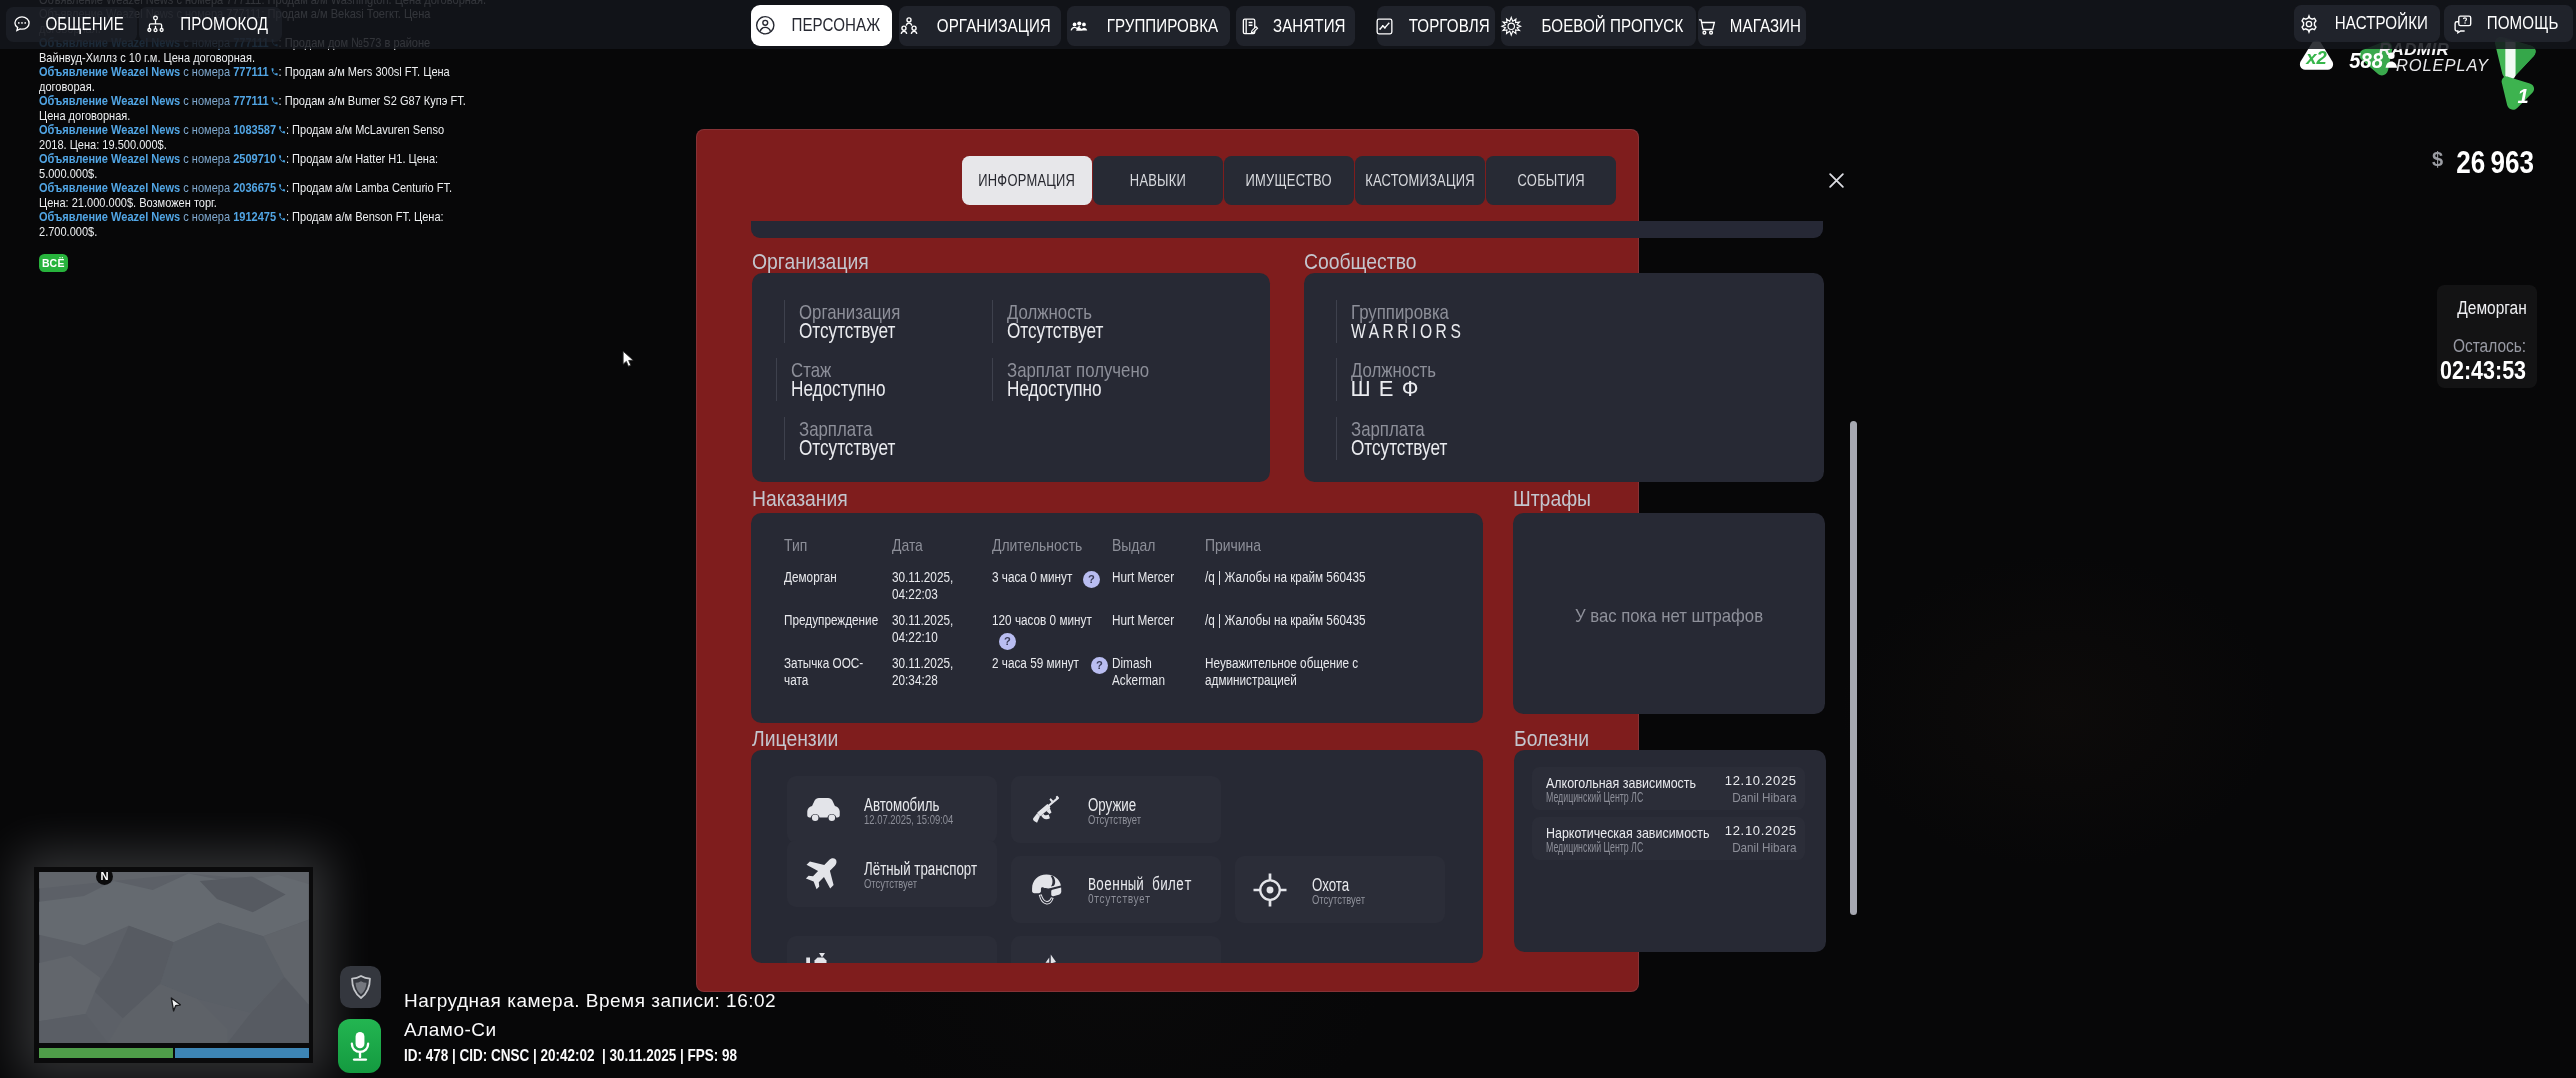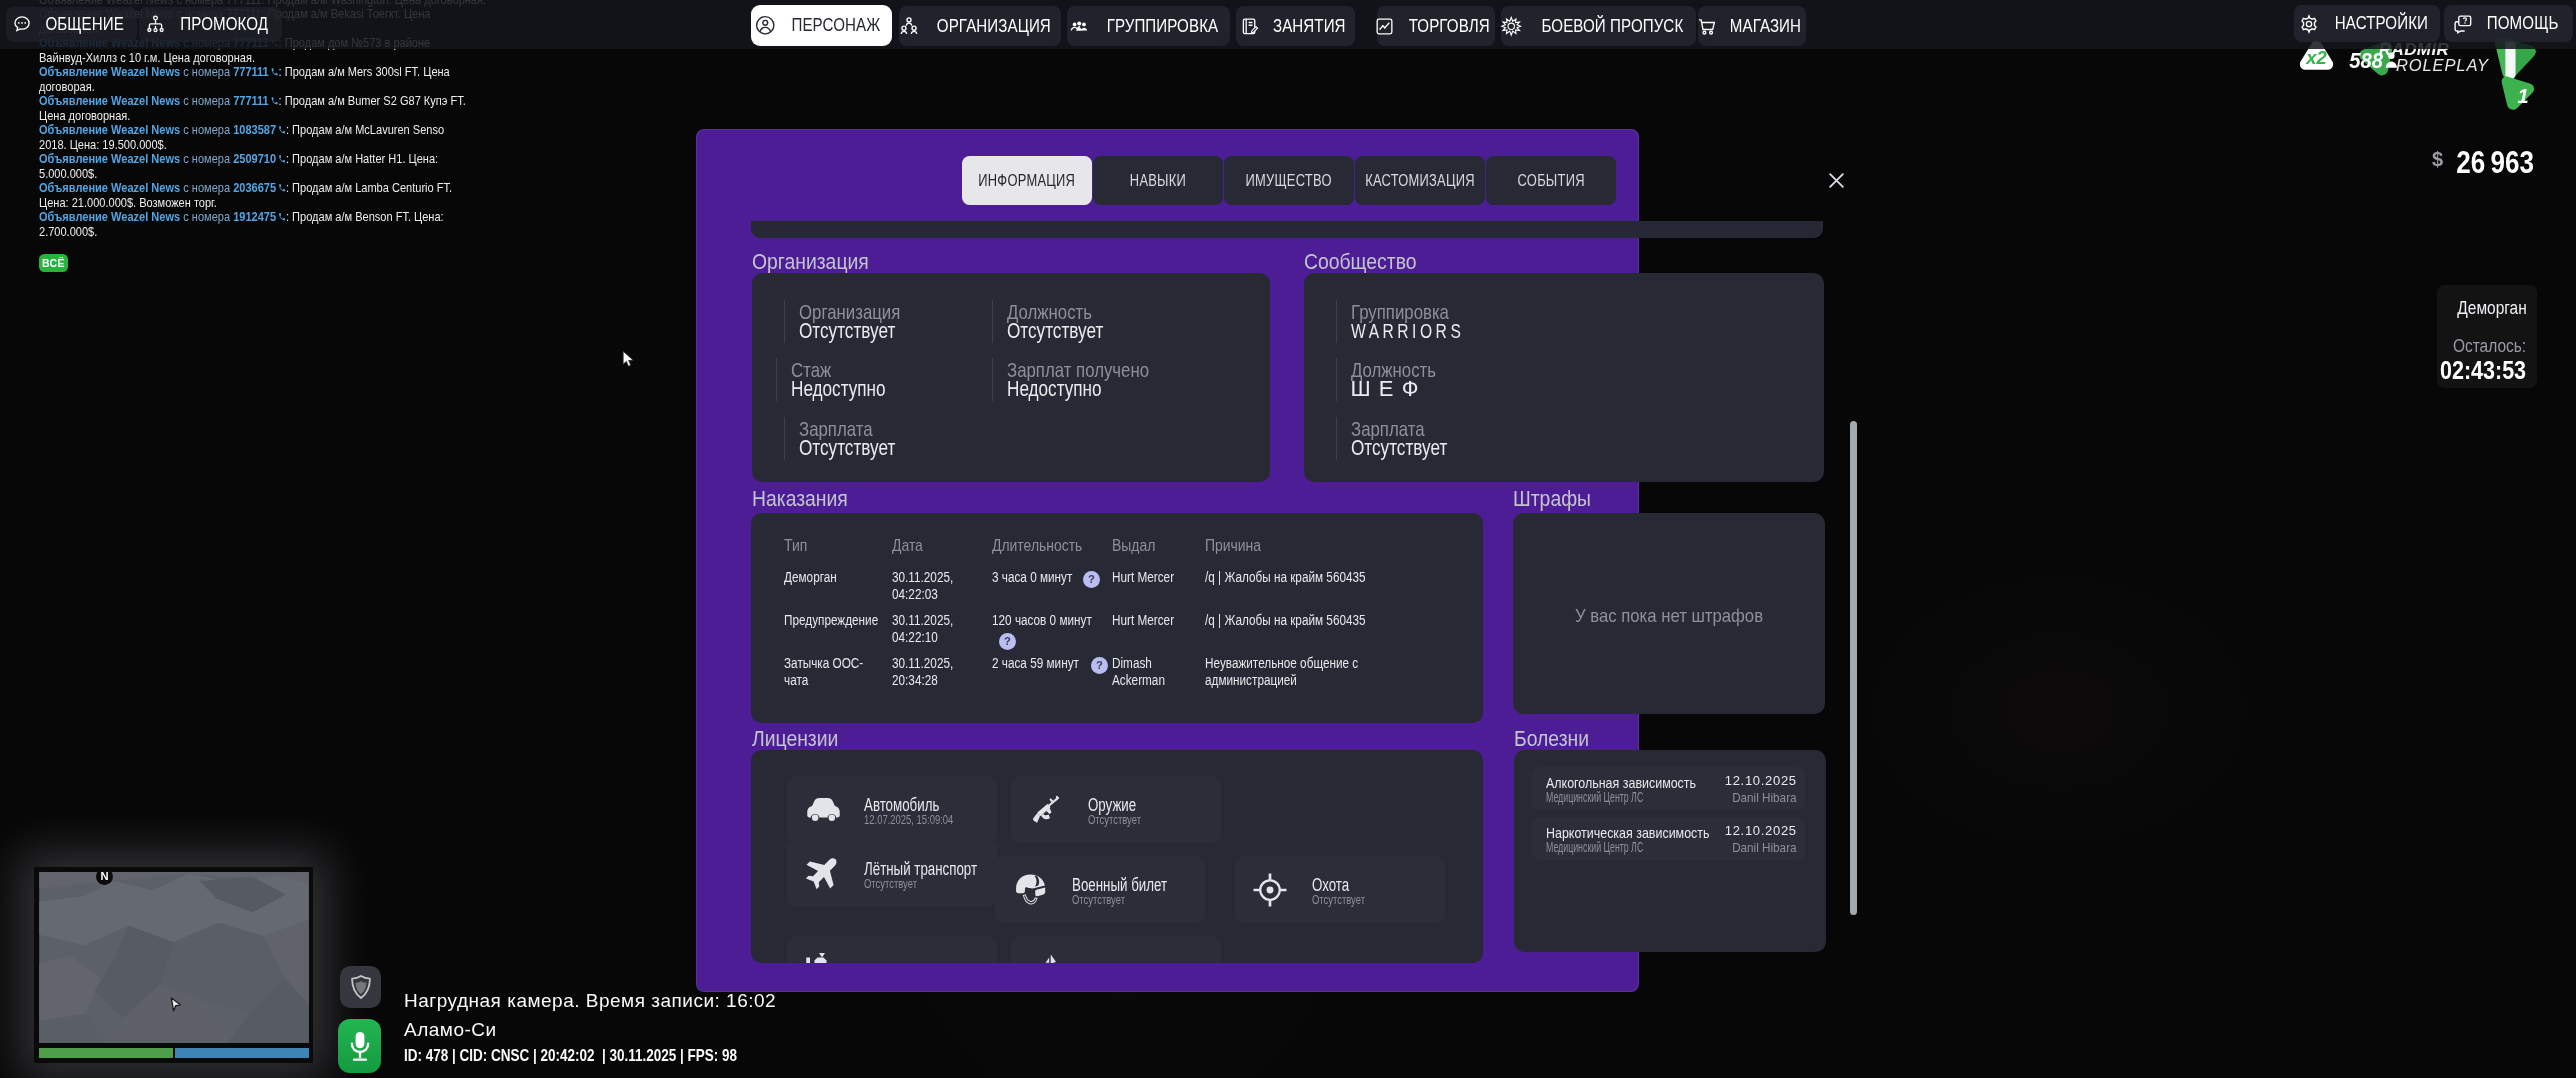--- a/index.html
+++ b/index.html
@@ -34,21 +34,21 @@
   #badges { z-index:3; }
 
   
   #money { z-index:3; }
 
   
   #dem { left:2437px; top:285px; width:100px; height:103px; background:rgba(255,255,255,.05);
     border-radius:7.5px; z-index:3; text-align:right; padding:0; }
 
   
-  #panel { left:696px; top:129px; width:943px; height:863px; background:#4c1d95;
+  #panel { left:696px; top:129px; width:943px; height:863px; background:#7f1d1d;
     border-radius:8px; border:0.7px solid rgba(175,185,215,.14); z-index:10; }
   .tab { position:absolute; top:26px; height:49px; border-radius:7.5px; background:#272a34;
     color:#d8dade; font-size:17px; display:flex; align-items:center; justify-content:center; letter-spacing:0.3px; }
   .tab.on { background:#e7e7ea; color:#26272e; }
   .ts { display:inline-block; transform:scaleX(.76); transform-origin:50% 50%; white-space:nowrap; }
 
   .sect { position:absolute; color:#c3c5cd; font-size:22px; line-height:22px; z-index:11; white-space:nowrap; transform:scaleX(.88); transform-origin:0 0; }
   .card { position:absolute; background:#272934; border-radius:10.5px; z-index:11; }
   .fld { position:absolute; border-left:1.5px solid #3e414d; padding-left:13.5px; height:43px; }
   .fld .lb { font-size:21px; color:#8d8f99; line-height:21px; padding-top:0.7px; white-space:nowrap; transform:scaleX(.8); transform-origin:0 0;}
@@ -375,21 +375,21 @@
       <div class="ttl">Оружие</div>
         <div class="sub">Отсутствует</div>
       </div>
     <div class="lic" style="left:36px;top:90px;width:210px;height:67px;">
       <svg width="37" height="37" viewBox="0 0 50 50" fill="#e3e4e9">
         <path d="M30 4 C32.6 1.4 36.6 1.2 38.6 3.2 C40.6 5.2 40.4 9.2 37.8 11.8 L31 18.6 L36 38 L31.4 42.6 L23 27 L16 34 L16.6 40 L13 43.6 L9 33 L-1.4 29 L2.2 25.4 L8.2 26 L15 19 L-0.6 10.6 L4 6 L23.4 11 Z" transform="translate(4 2)"></path>
       </svg>
       <div class="ttl">Лётный транспорт</div>
         <div class="sub">Отсутствует</div>
       </div>
-    <div class="lic" style="left:244px;top:106px;width:210px;height:67px;">
+    <div class="lic" style="left:260px;top:106px;width:210px;height:67px;font-family:Liberation Mono, monospace;">
       <svg width="37" height="36" viewBox="0 0 50 48" fill="#e3e4e9">
         <path d="M25 3 C13.5 3 5.5 11 5.5 22 L5.5 25.5 C5.5 27.2 6.8 28.5 8.5 28.5 L14.5 28.5 C16.2 28.5 17.5 27.2 17.5 25.5 L17.5 22.5 C17.5 20.6 19 19.8 20.8 20.6 C23.6 21.8 28 22.2 31 21.4 L44.5 18 C43 9.4 35 3 25 3 Z M33 4.8 C34.8 6 36.2 8.8 36.6 11.6 C37 14.2 36.4 16.6 35 18.2 L31 19.2 C32.8 16.6 33.4 13.6 33 10.8 C32.7 8.6 31.8 6.4 30.4 4.6 Z" fill-rule="evenodd"></path>
         <path d="M44.8 20.6 L33 23.6 C32 23.9 31.4 24.7 31.4 25.7 L31.4 30.2 C31.4 31.6 32.8 32.7 34.2 32.3 L41.6 30.4 C43.6 29.9 45 28.1 45 26 Z"></path>
         <path d="M18 30.5 C19.6 35.8 22.4 39 25.4 39.4 C27.8 39.7 30 38 31.4 34.6 L33.8 35.3 C32 40.4 28.6 43.3 25 42.8 C20.8 42.2 17 37.7 15.4 31.2 Z" fill="none" stroke="#e3e4e9" stroke-width="1.4"></path>
       </svg>
       <div class="ttl">Военный билет</div>
         <div class="sub">Отсутствует</div>
       </div>
     <div class="lic" style="left:484px;top:106px;width:210px;height:67px;">
       <svg width="36" height="36" viewBox="0 0 48 48" fill="none" stroke="#e3e4e9">

